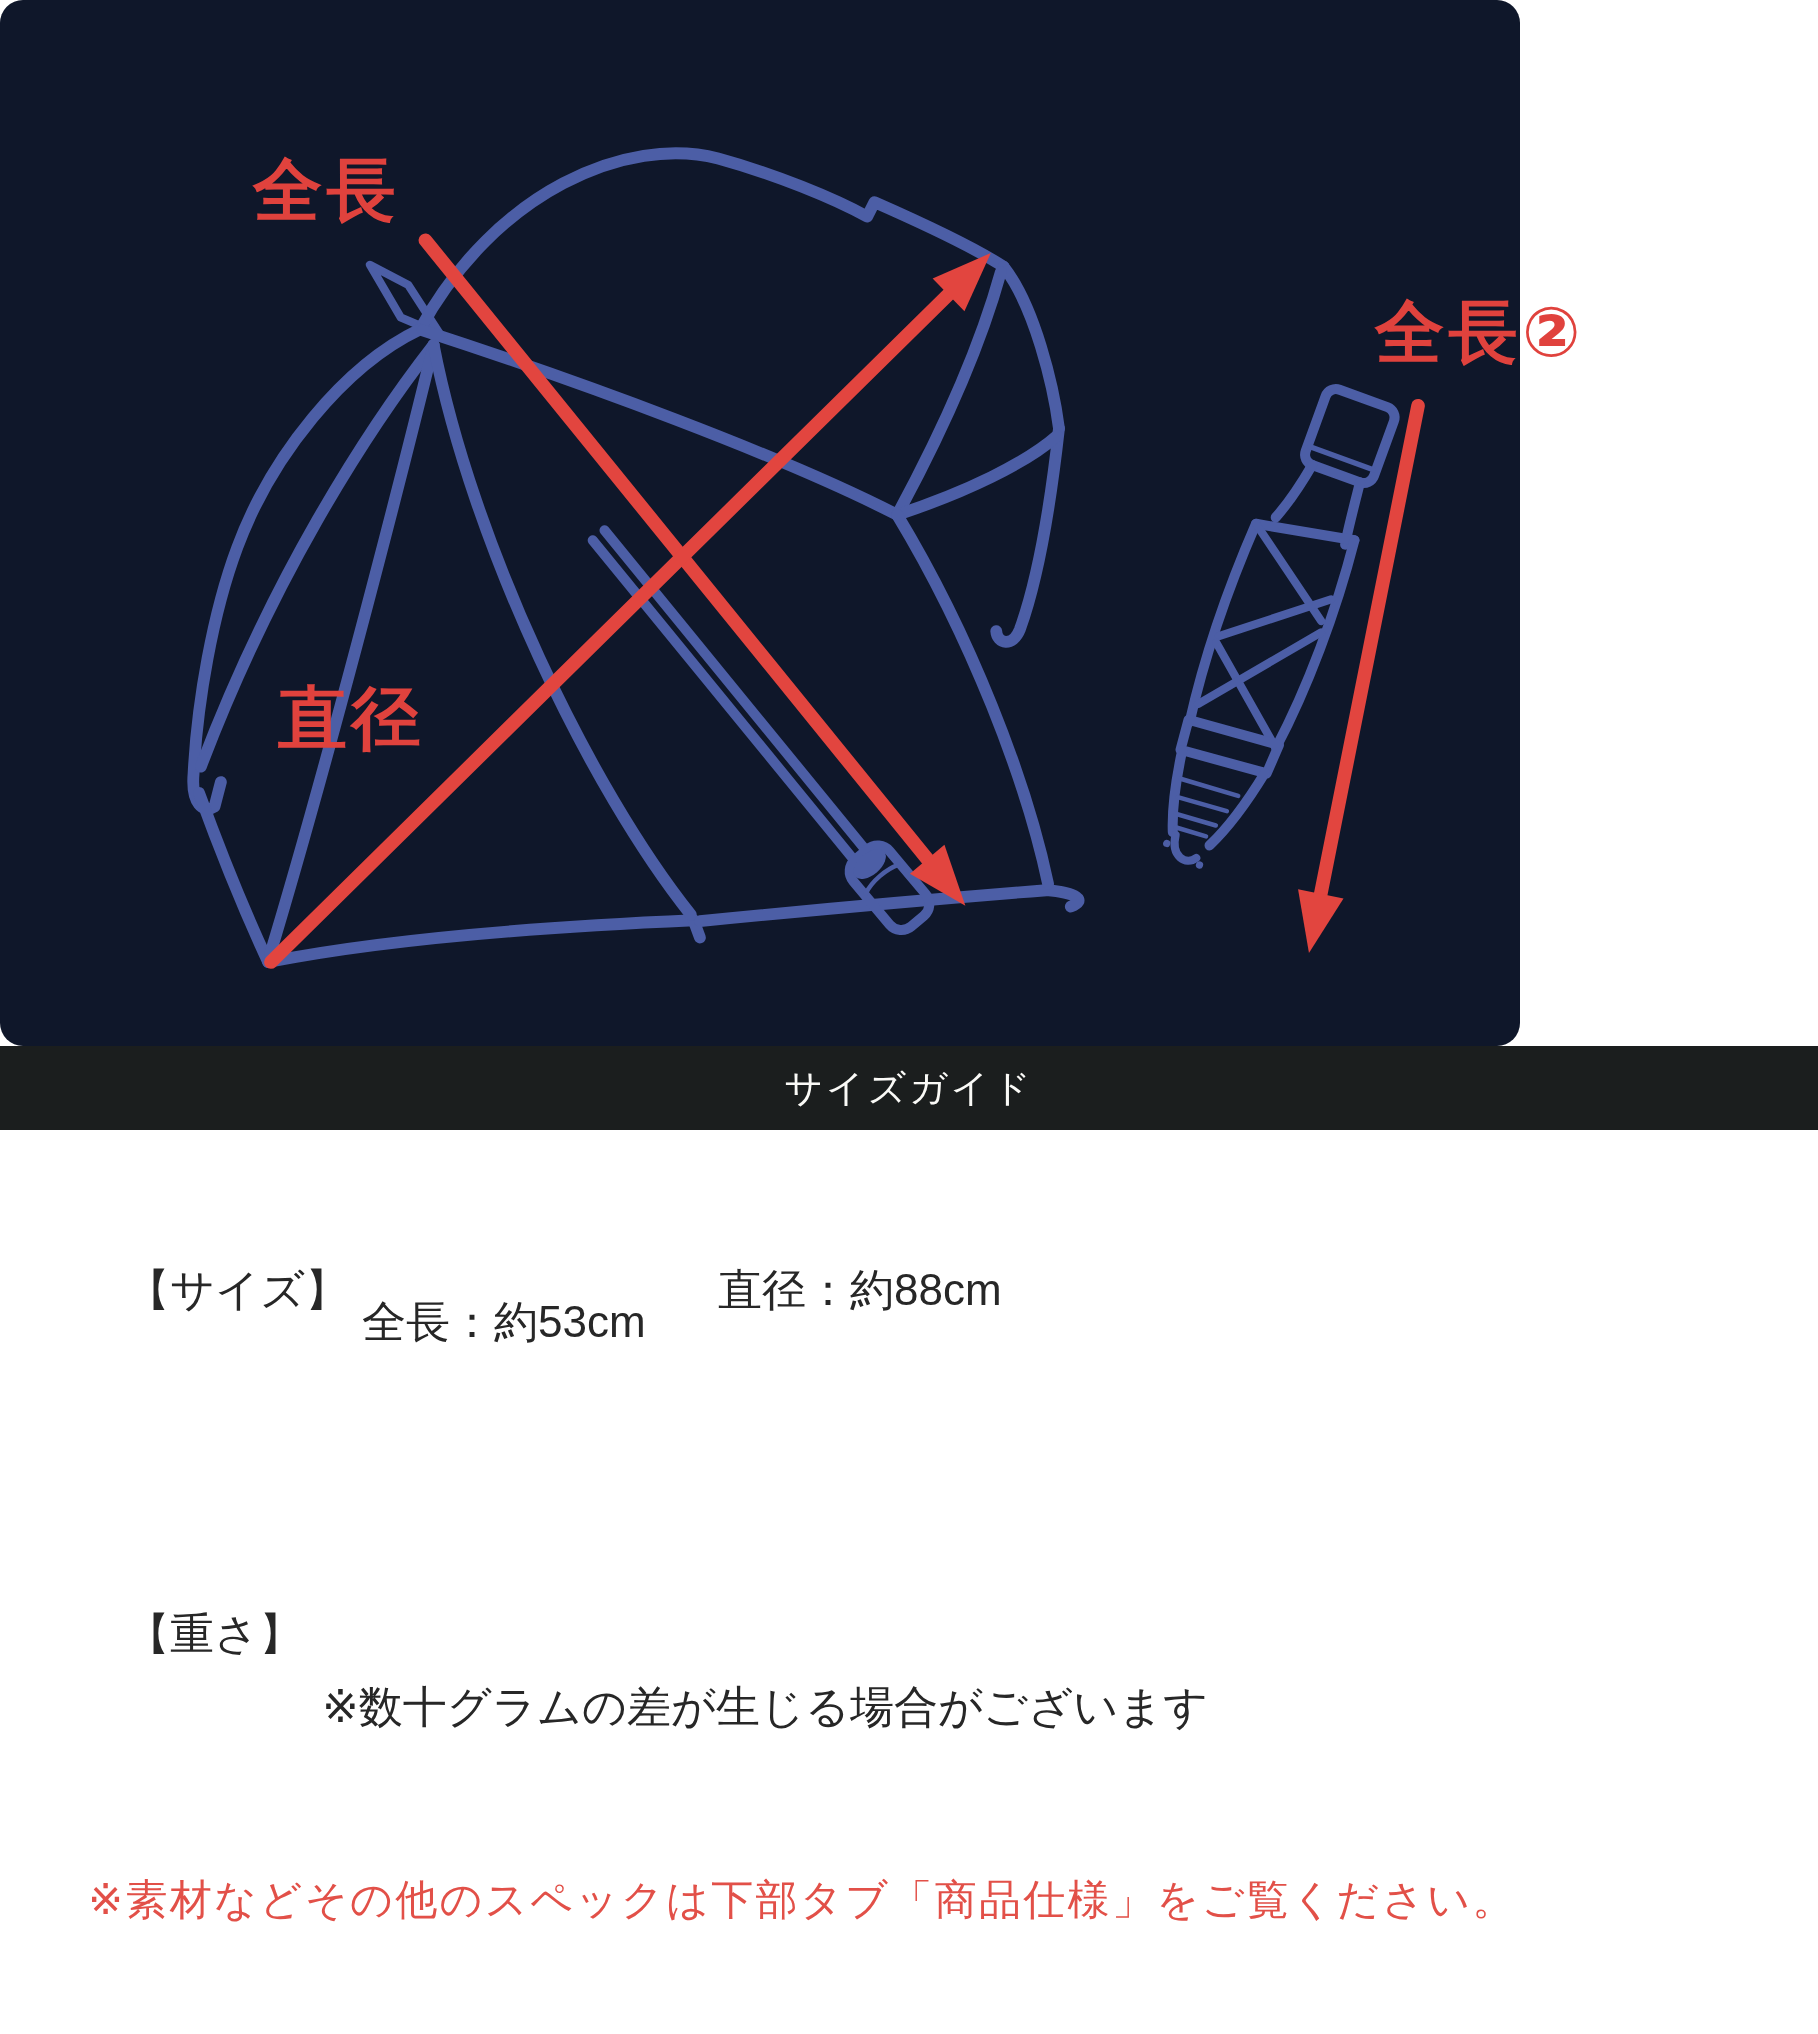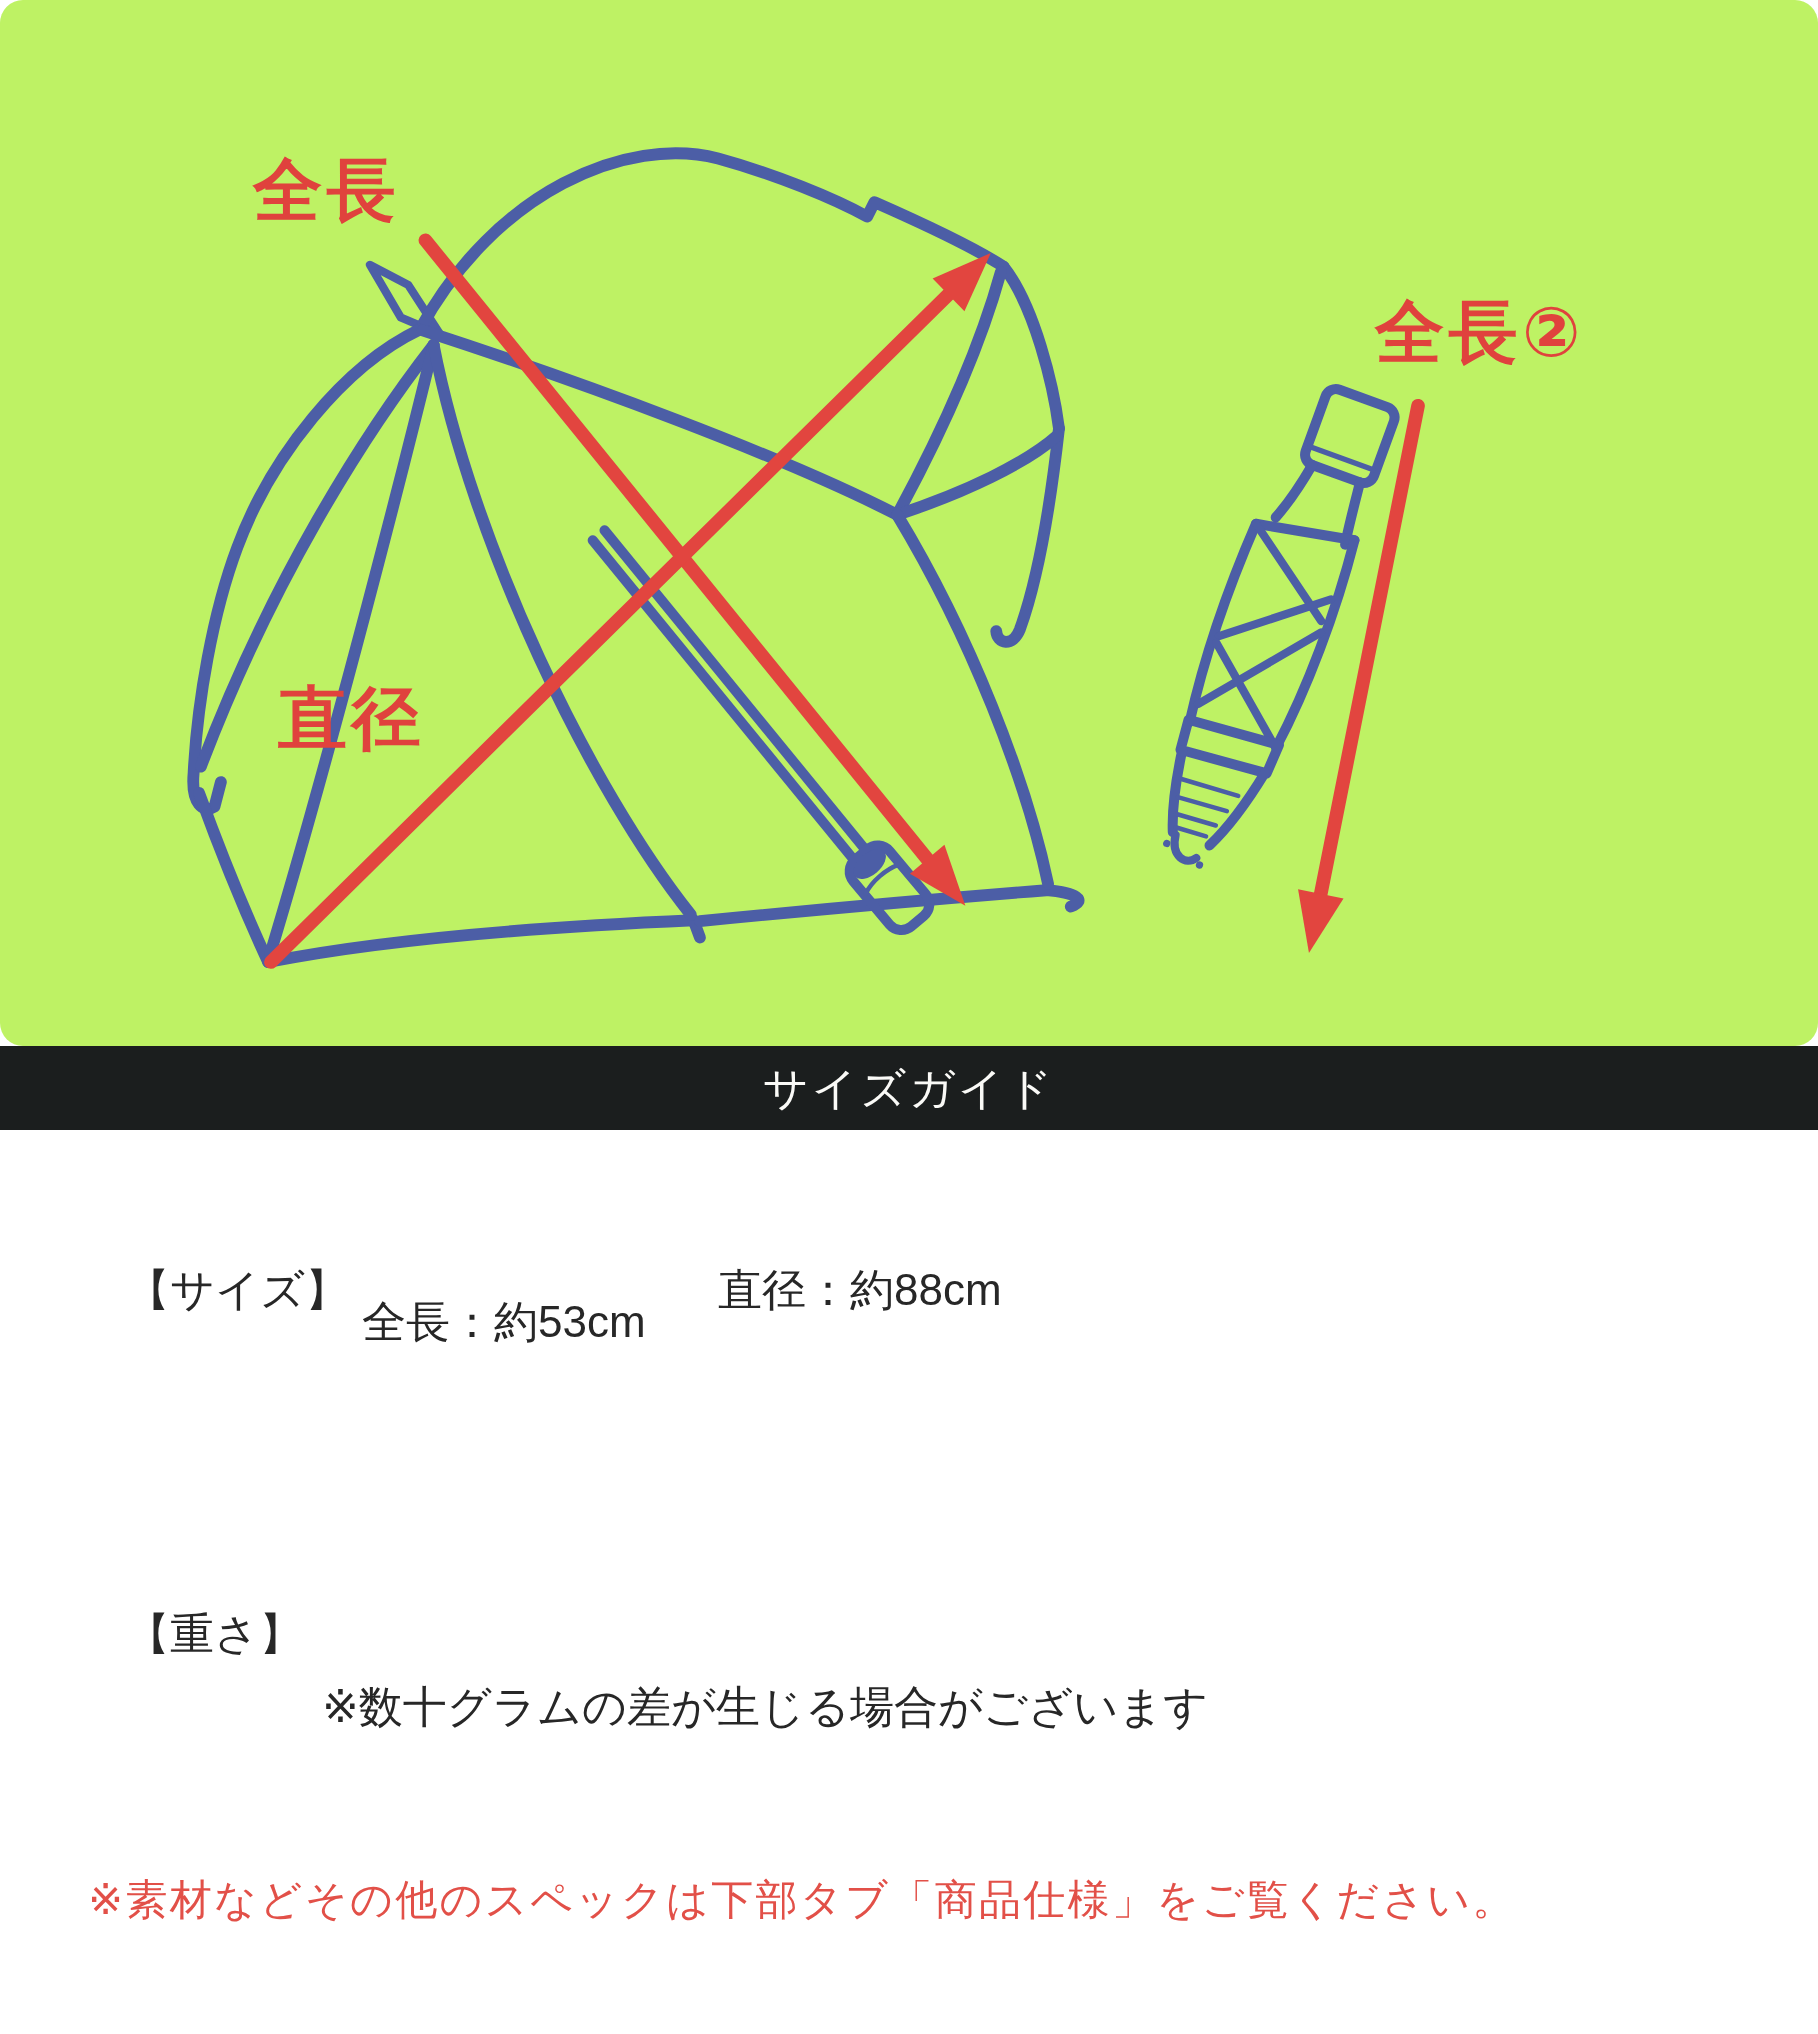--- a/index.html
+++ b/index.html
@@ -6,22 +6,22 @@
   .page{
     position:relative;
     width:1818px;height:2035px;
     background:#ffffff;
     font-family:"Liberation Sans","DejaVu Sans",sans-serif;
     overflow:hidden;
   }
   
   .hero{
     position:absolute;left:0;top:0;
-    width:1818px;height:1046px;
-    background:#bef264;
+    width:1520px;height:1046px;
+    background:#0f172a;
     border-radius:23px;
   }
   .hero svg{position:absolute;left:0;top:0;}
   .diagram-label{
     position:absolute;
     color:#e0423d;
     font-size:69px;
     font-weight:700;
     letter-spacing:4.5px;
     white-space:nowrap;
@@ -30,21 +30,21 @@
   .lbl-zenchou {left:253px;top:156px;}
   .lbl-chokkei {left:278px;top:684px;}
   .lbl-zenchou2{left:1375px;top:298px;}
   
   .size-bar{
     position:absolute;left:0;top:1046px;
     width:1818px;height:85px;
     background:#1b1e1e;
     color:#fafaf7;
     display:flex;align-items:center;justify-content:center;
-    font-size:45px;letter-spacing:2.7px;
+    font-size:38px;letter-spacing:2.7px;
   }
   
   .details{
     position:absolute;left:0;top:1130px;
     width:1818px;height:905px;
     background:#ffffff;
     color:#272727;
     font-size:44px;
   }
   .details .abs{position:absolute;white-space:nowrap;line-height:1.15;}

